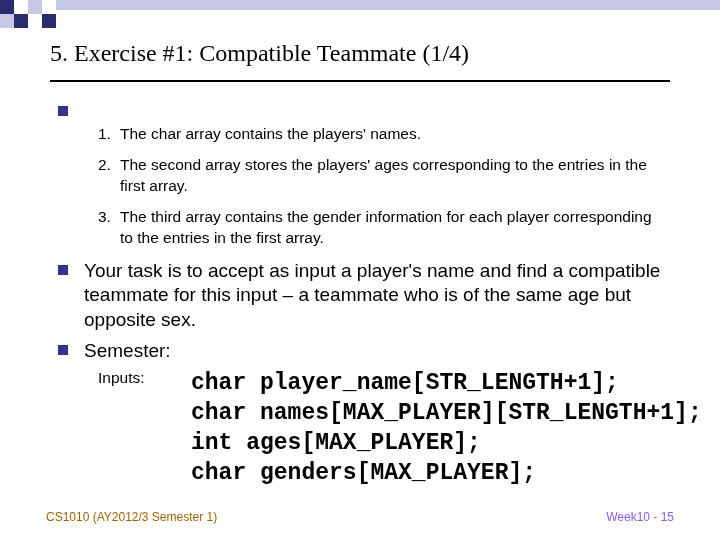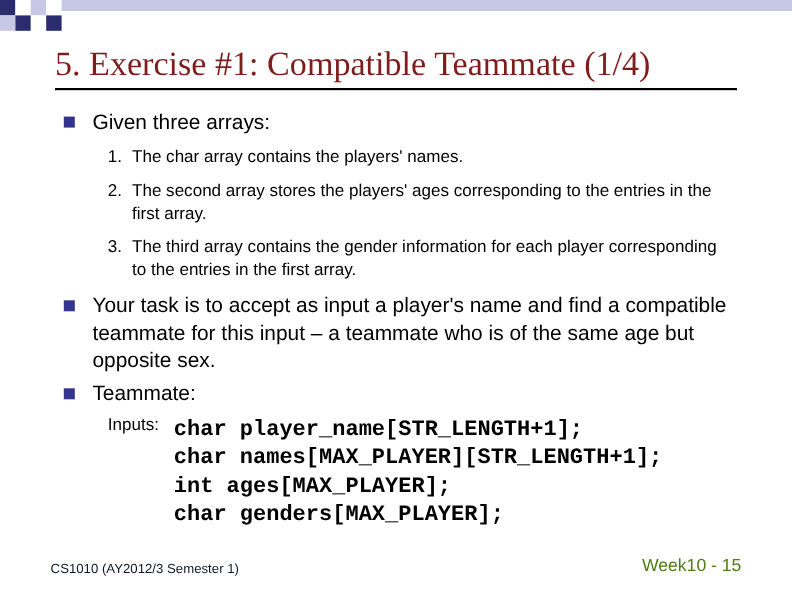--- a/index.html
+++ b/index.html
@@ -21,22 +21,22 @@
   }
   .cell {
     position: absolute;
     box-sizing: border-box;
   }
   .title {
     position: absolute;
     top: 40px;
     left: 50px;
     font-family: 'Times New Roman', Times, serif;
-    font-size: 31px;
-    color: #7f1d1d;
+    font-size: 24px;
+    color: #000000;
     white-space: nowrap;
   }
   .title-underline {
     position: absolute;
     top: 80px;
     left: 50px;
     width: 620px;
     height: 2px;
     background: #000;
   }
@@ -74,45 +74,46 @@
     line-height: 1.35;
     margin-bottom: 10px;
   }
   .numitem .num {
     flex: 0 0 22px;
   }
   .inputs-block {
     margin-left: 40px;
     margin-top: 2px;
     display: flex;
+    gap: 33px;
   }
   .inputs-label {
     font-size: 15.5px;
     flex: 0 0 60px;
   }
   .code {
     font-family: 'Courier New', Courier, monospace;
-    font-size: 20px;
+    font-size: 23px;
     font-weight: bold;
     line-height: 1.3;
     white-space: pre;
   }
   .footer-left {
     position: absolute;
     left: 46px;
     bottom: 16px;
     font-size: 12px;
-    color: #0f172a;
+    color: #a16207;
   }
   .footer-right {
     position: absolute;
     right: 46px;
     bottom: 16px;
-    font-size: 16px;
-    color: #4d7c0f;
+    font-size: 12px;
+    color: #8b5cf6;
   }
 </style>
 </head>
 <body>
 
 <div class="topbar">
   <div class="cell" style="left:0px;  top:0px;  width:14px; height:14px; background:#2b2b6f;"></div>
   <div class="cell" style="left:14px; top:0px;  width:14px; height:14px; background:#ffffff;"></div>
   <div class="cell" style="left:28px; top:0px;  width:14px; height:14px; background:#c7c7e6;"></div>
   <div class="cell" style="left:0px;  top:14px; width:14px; height:14px; background:#c7c7e6;"></div>
@@ -122,21 +123,20 @@
   <div class="cell" style="left:56px; top:0px;  width:664px; height:10px; background:#c7c7e6;"></div>
 </div>
 
 <div class="title">5. Exercise #1: Compatible Teammate (1/4)</div>
 <div class="title-underline"></div>
 
 <div class="content">
 
   <div class="bullet">
     <div class="sq"></div>
-    <div class="txt">Given three arrays:</div>
   </div>
 
   <div class="numlist">
     <div class="numitem">
       <div class="num">1.</div>
       <div>The char array contains the players' names.</div>
     </div>
     <div class="numitem">
       <div class="num">2.</div>
       <div>The second array stores the players' ages corresponding to the entries in the first array.</div>
@@ -147,21 +147,21 @@
     </div>
   </div>
 
   <div class="bullet">
     <div class="sq"></div>
     <div class="txt">Your task is to accept as input a player's name and find a compatible teammate for this input – a teammate who is of the same age but opposite sex.</div>
   </div>
 
   <div class="bullet" style="margin-top:4px;">
     <div class="sq"></div>
-    <div class="txt">Teammate:</div>
+    <div class="txt">Semester:</div>
   </div>
 
   <div class="inputs-block">
     <div class="inputs-label">Inputs:</div>
     <div class="code"><span>char player_name[STR_LENGTH+1];</span>
 <span>char names[MAX_PLAYER][STR_LENGTH+1];</span>
 <span>int ages[MAX_PLAYER];</span>
 <span>char genders[MAX_PLAYER];</span></div>
   </div>
 

